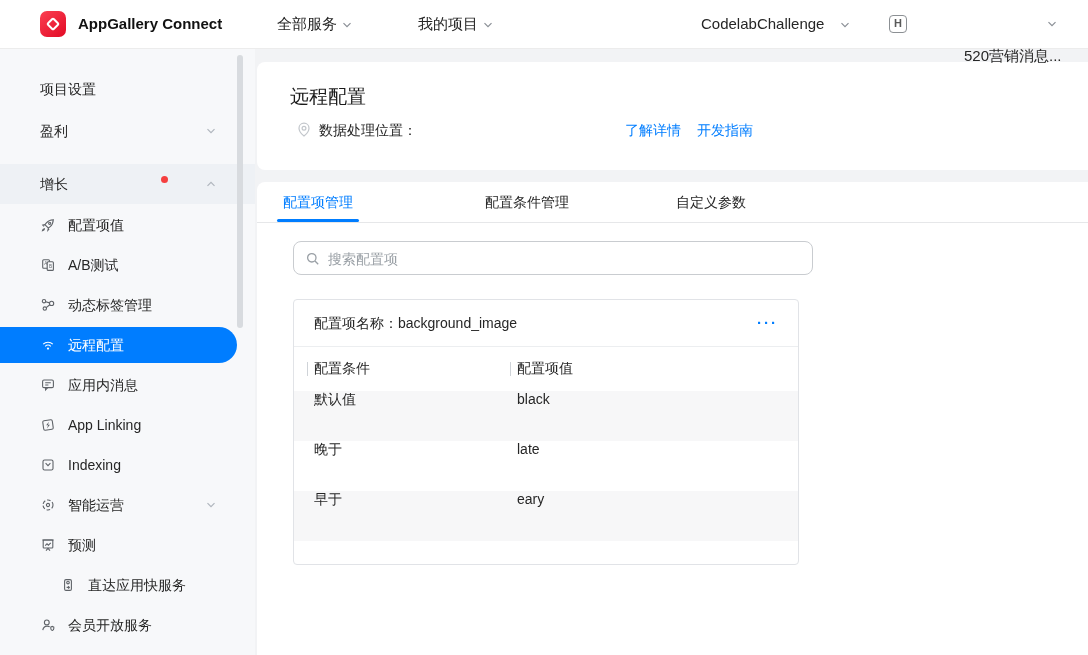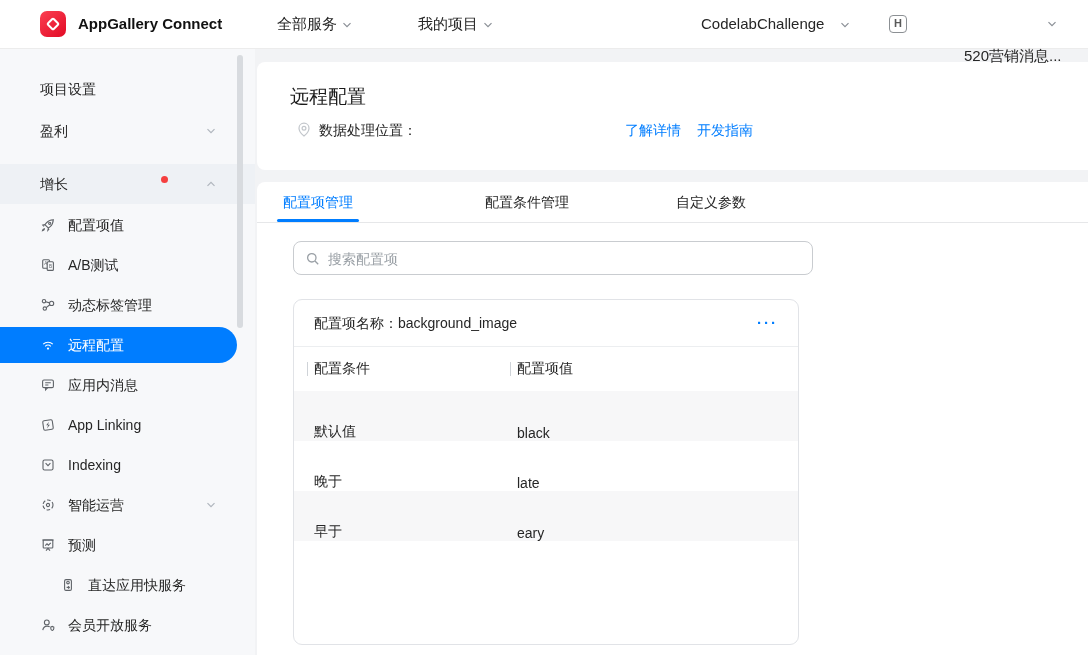--- a/index.html
+++ b/index.html
@@ -53,31 +53,31 @@
   .tab.active{color:#007dff;}
   .tab.active::after{content:"";position:absolute;left:-6px;right:-6px;bottom:0;height:3px;background:#007dff;border-radius:2px;}
 
   .searchbox{position:absolute;left:36px;top:59px;width:520px;height:34px;box-sizing:border-box;
     border:1px solid #c9ccd0;border-radius:8px;background:#fff;}
   .searchbox input{position:absolute;left:32px;top:0;width:470px;height:32px;border:0;outline:0;
     font-size:14px;color:#262626;font-family:inherit;background:transparent;}
   .searchbox input::placeholder{color:#9aa0a6;}
   .search-ic{position:absolute;left:11px;top:9px;color:#9aa0a6;}
 
-  .card{position:absolute;left:36px;top:117px;width:506px;height:346px;box-sizing:border-box;
-    border:1px solid #e1e3e7;border-radius:9px;background:#fff;overflow:hidden;}
+  .card{position:absolute;left:36px;top:117px;width:506px;height:266px;box-sizing:border-box;
+    border:1px solid #e1e3e7;border-radius:4px;background:#fff;overflow:hidden;}
   .card-head{height:46px;line-height:46px;padding:0 20px;border-bottom:1px solid #eceef0;
     display:flex;justify-content:space-between;font-size:14px;color:#262626;}
   .card-menu{color:#007dff;font-weight:700;letter-spacing:2px;cursor:pointer;font-size:15px;}
   .thead{display:flex;height:44px;align-items:center;font-size:14px;color:#262626;}
   .thead .hc{display:flex;align-items:center;text-align:center;}
   .thead .hc1{width:216px;padding-left:13px;box-sizing:border-box;}
   .thead .hc2{flex:1;}
   .vbar{width:1px;height:14px;background:#cfd3d8;margin-right:6px;}
-  .trow{display:flex;height:50px;align-items:flex-end;font-size:14px;}
+  .trow{display:flex;height:50px;align-items:flex-start;font-size:14px;}
   .trow:nth-child(odd){background:#f7f7f8;}
   .trow .c1{width:216px;padding-left:20px;box-sizing:border-box;color:#262626;}
   .trow .c2{flex:1;padding-left:7px;color:#262626;}
 </style>
 </head>
 <body>
 
 <div id="app">
 
   <div class="topbar">

